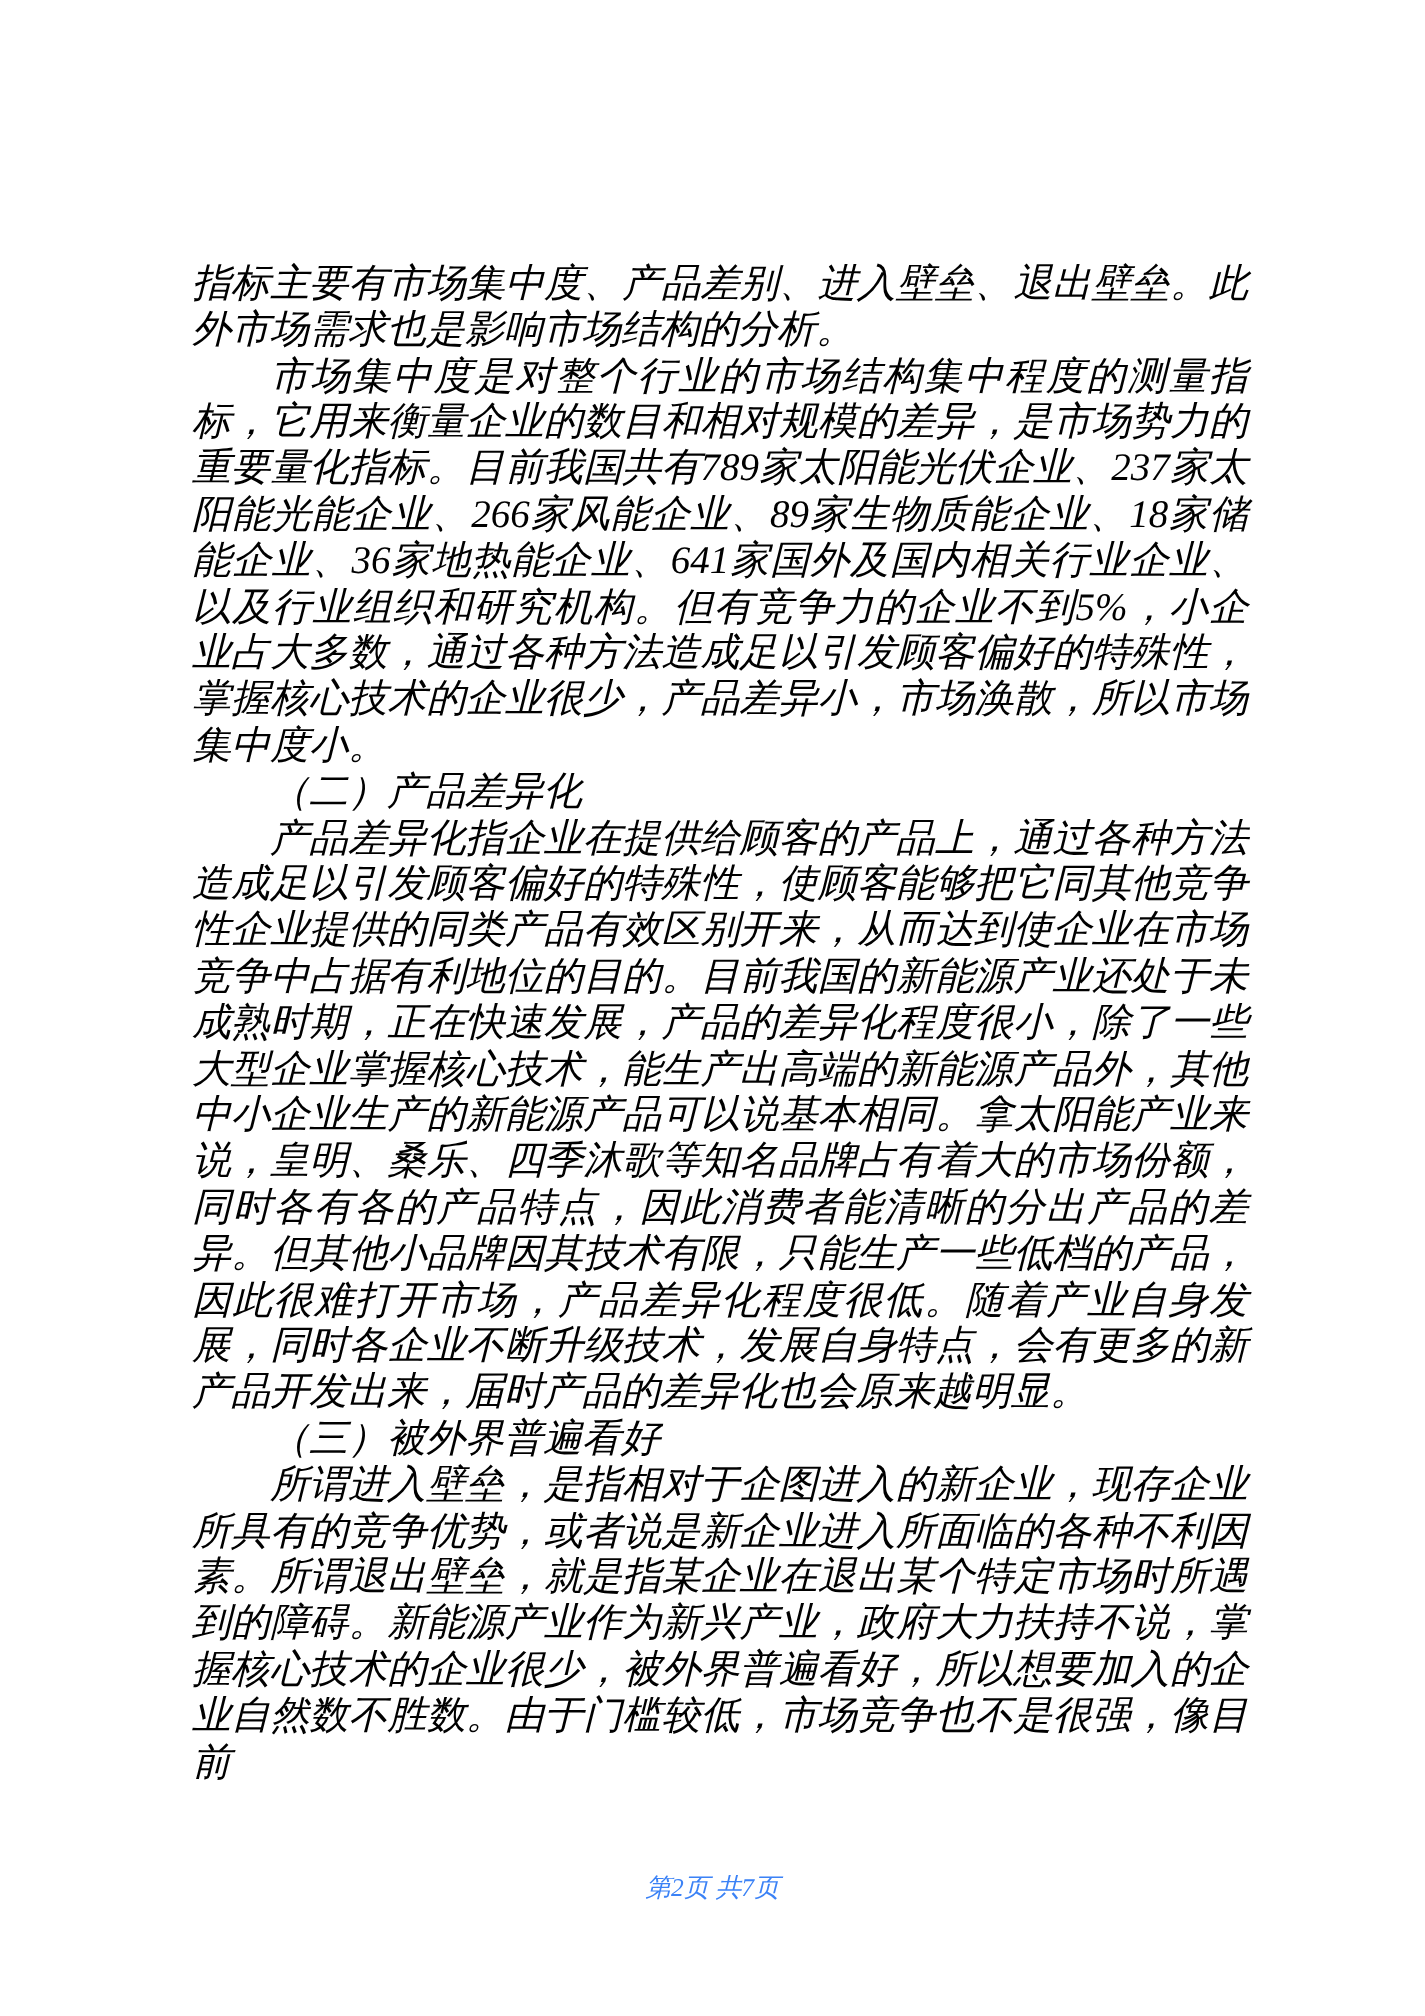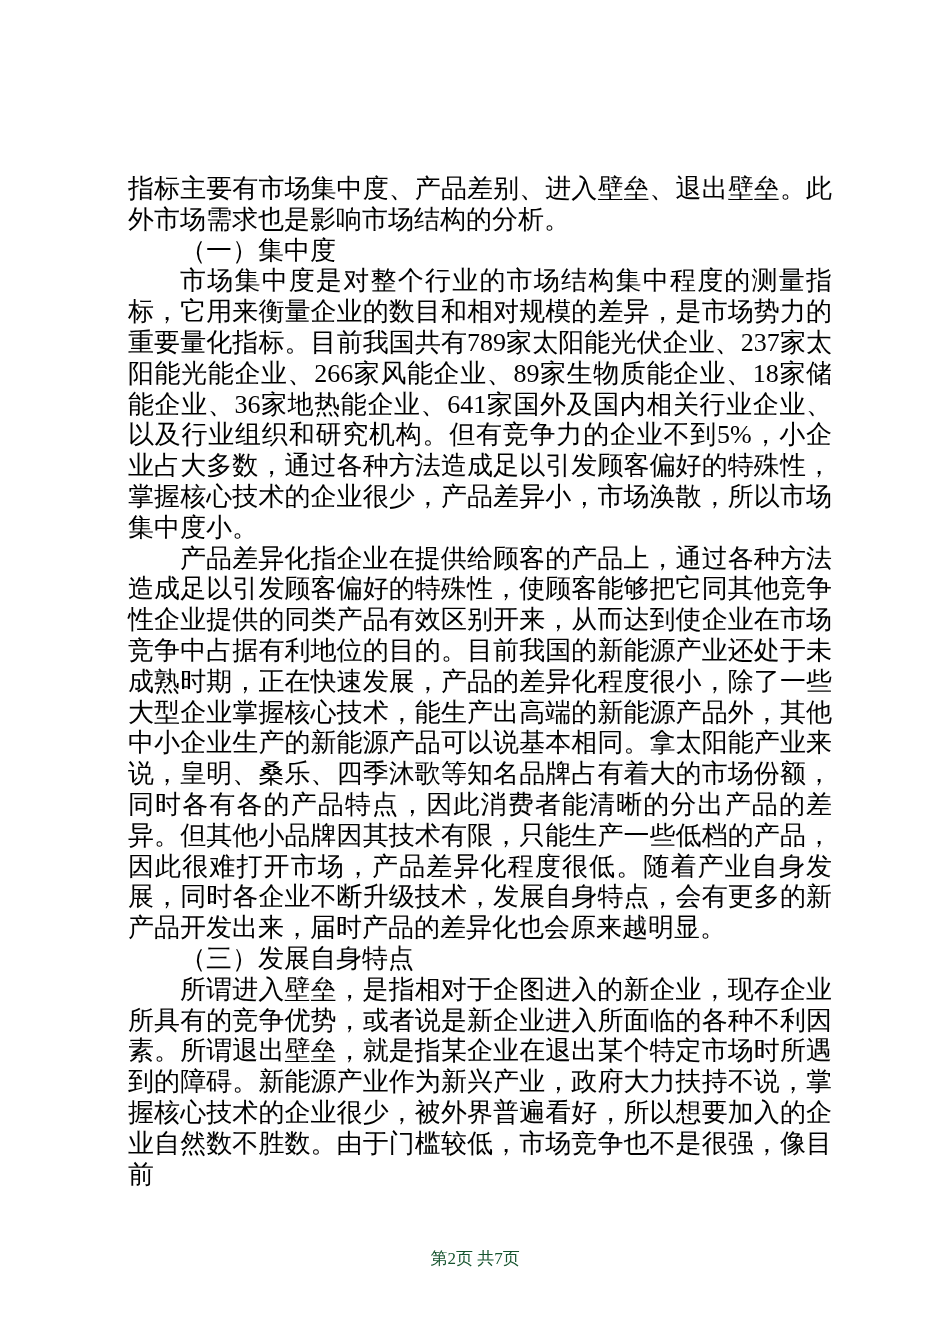--- a/index.html
+++ b/index.html
@@ -1,15 +1,15 @@
 <!DOCTYPE html>
 <html><head>
 <meta charset="utf-8">
 <style>
-  * { margin: 0; padding: 0; box-sizing: border-box; }
+  * { margin: 0; padding: 0; box-sizing: border-box; font-style: italic; }
   html, body {
     width: 950px;
     height: 1344px;
     background: #ffffff;
     font-family: "Liberation Serif", "DejaVu Serif", serif;
   }
   .page {
     position: relative;
     width: 950px;
     height: 1344px;
@@ -34,31 +34,31 @@
   .para.no-indent {
     text-indent: 0;
   }
   .footer {
     position: absolute;
     left: 0;
     right: 0;
     top: 1247px;
     text-align: center;
     font-size: 17px;
-    color: #14532d;
+    color: #3b82f6;
   }
 </style>
 </head>
 <body>
 
 <div class="page">
   <div class="content">
     <p class="para no-indent">指标主要有市场集中度、产品差别、进入壁垒、退出壁垒。此外市场需求也是影响市场结构的分析。</p>
-    <p class="para">（一）集中度</p>
     <p class="para">市场集中度是对整个行业的市场结构集中程度的测量指标，它用来衡量企业的数目和相对规模的差异，是市场势力的重要量化指标。目前我国共有789家太阳能光伏企业、237家太阳能光能企业、266家风能企业、89家生物质能企业、18家储能企业、36家地热能企业、641家国外及国内相关行业企业、以及行业组织和研究机构。但有竞争力的企业不到5%，小企业占大多数，通过各种方法造成足以引发顾客偏好的特殊性，掌握核心技术的企业很少，产品差异小，市场涣散，所以市场集中度小。</p>
+    <p class="para">（二）产品差异化</p>
     <p class="para">产品差异化指企业在提供给顾客的产品上，通过各种方法造成足以引发顾客偏好的特殊性，使顾客能够把它同其他竞争性企业提供的同类产品有效区别开来，从而达到使企业在市场竞争中占据有利地位的目的。目前我国的新能源产业还处于未成熟时期，正在快速发展，产品的差异化程度很小，除了一些大型企业掌握核心技术，能生产出高端的新能源产品外，其他中小企业生产的新能源产品可以说基本相同。拿太阳能产业来说，皇明、桑乐、四季沐歌等知名品牌占有着大的市场份额，同时各有各的产品特点，因此消费者能清晰的分出产品的差异。但其他小品牌因其技术有限，只能生产一些低档的产品，因此很难打开市场，产品差异化程度很低。随着产业自身发展，同时各企业不断升级技术，发展自身特点，会有更多的新产品开发出来，届时产品的差异化也会原来越明显。</p>
-    <p class="para">（三）发展自身特点</p>
+    <p class="para">（三）被外界普遍看好</p>
     <p class="para">所谓进入壁垒，是指相对于企图进入的新企业，现存企业所具有的竞争优势，或者说是新企业进入所面临的各种不利因素。所谓退出壁垒，就是指某企业在退出某个特定市场时所遇到的障碍。新能源产业作为新兴产业，政府大力扶持不说，掌握核心技术的企业很少，被外界普遍看好，所以想要加入的企业自然数不胜数。由于门槛较低，市场竞争也不是很强，像目前</p>
   </div>
   <div class="footer">
     <span>第2页 共7页</span>
   </div>
 </div>
 
 </body></html>

